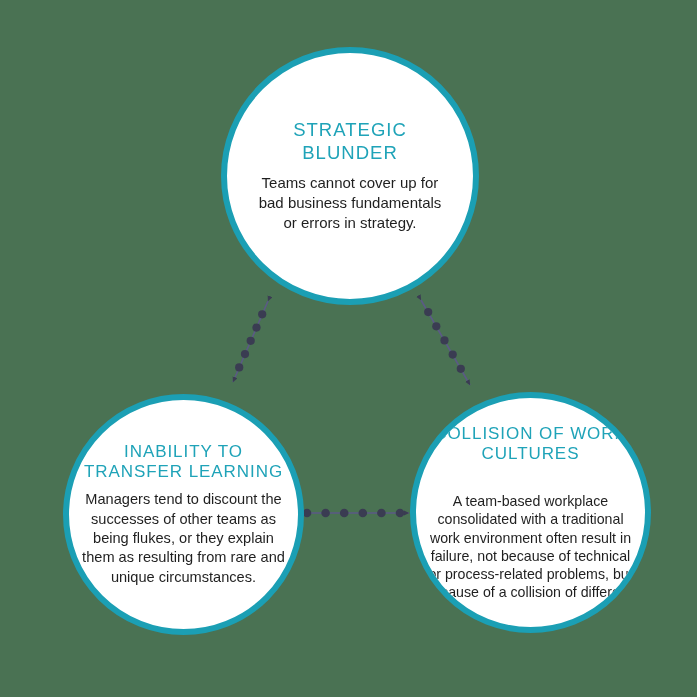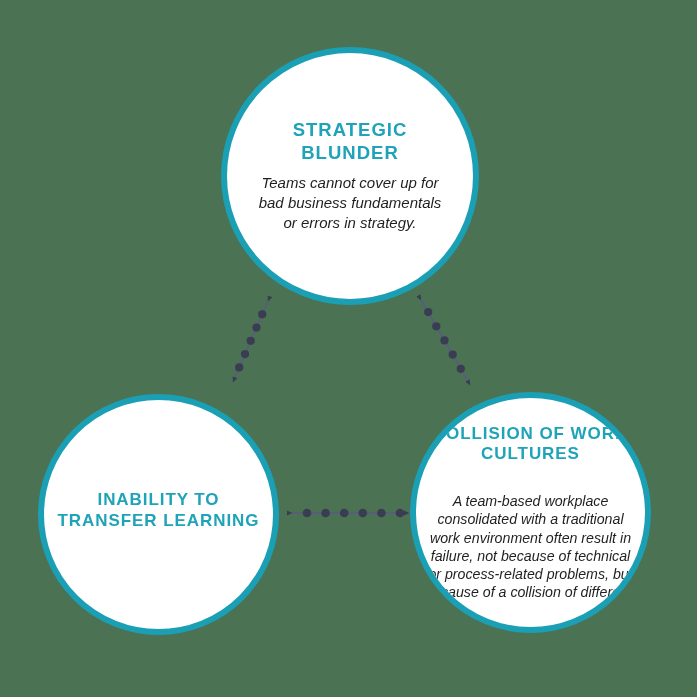--- a/index.html
+++ b/index.html
@@ -33,31 +33,30 @@
     border: 6px solid #1b9fb4;
     display: flex;
     flex-direction: column;
     align-items: center;
     justify-content: center;
     text-align: center;
     overflow: hidden;
   }
   .node-title {
     color: #1fa3b8;
-    font-weight: bold;
+    font-weight: normal;
     text-transform: uppercase;
     letter-spacing: 0.055em;
     line-height: 1.22;
     margin: 0;
   }
   .node-body {
     color: #1f1f1f;
     line-height: 1.33;
     margin: 0;
-    font-style: italic;
   }
 
   
   #node-strategic-blunder {
     left: 221px;
     top: 47px;
     width: 258px;
     height: 258px;
     padding: 0 26px;
   }
@@ -65,21 +64,21 @@
     font-size: 18.5px;
     margin-bottom: 9px;
   }
   #node-strategic-blunder .node-body {
     font-size: 15px;
     max-width: 205px;
   }
 
   
   #node-inability-transfer-learning {
-    left: 38px;
+    left: 63px;
     top: 394px;
     width: 241px;
     height: 241px;
     padding: 0 8px;
   }
   #node-inability-transfer-learning .node-title {
     font-size: 17px;
     margin-bottom: 7px;
   }
   #node-inability-transfer-learning .node-body {
@@ -162,20 +161,21 @@
     </g>
   </svg>
 
   <div class="node" id="node-strategic-blunder">
     <p class="node-title">STRATEGIC BLUNDER</p>
     <p class="node-body">Teams cannot cover up for bad business fundamentals or errors in strategy.</p>
   </div>
 
   <div class="node" id="node-inability-transfer-learning">
     <p class="node-title">INABILITY TO TRANSFER LEARNING</p>
+    <p class="node-body">Managers tend to discount the successes of other teams as being flukes, or they explain them as resulting from rare and unique circumstances.</p>
   </div>
 
   <div class="node" id="node-collision-work-cultures">
     <p class="node-title">COLLISION OF WORK CULTURES</p>
     <p class="node-body">A team-based workplace consolidated with a traditional work environment often result in failure, not because of technical or process-related problems, but because of a collision of different.</p>
   </div>
 
 </div>
 
 </body></html>

